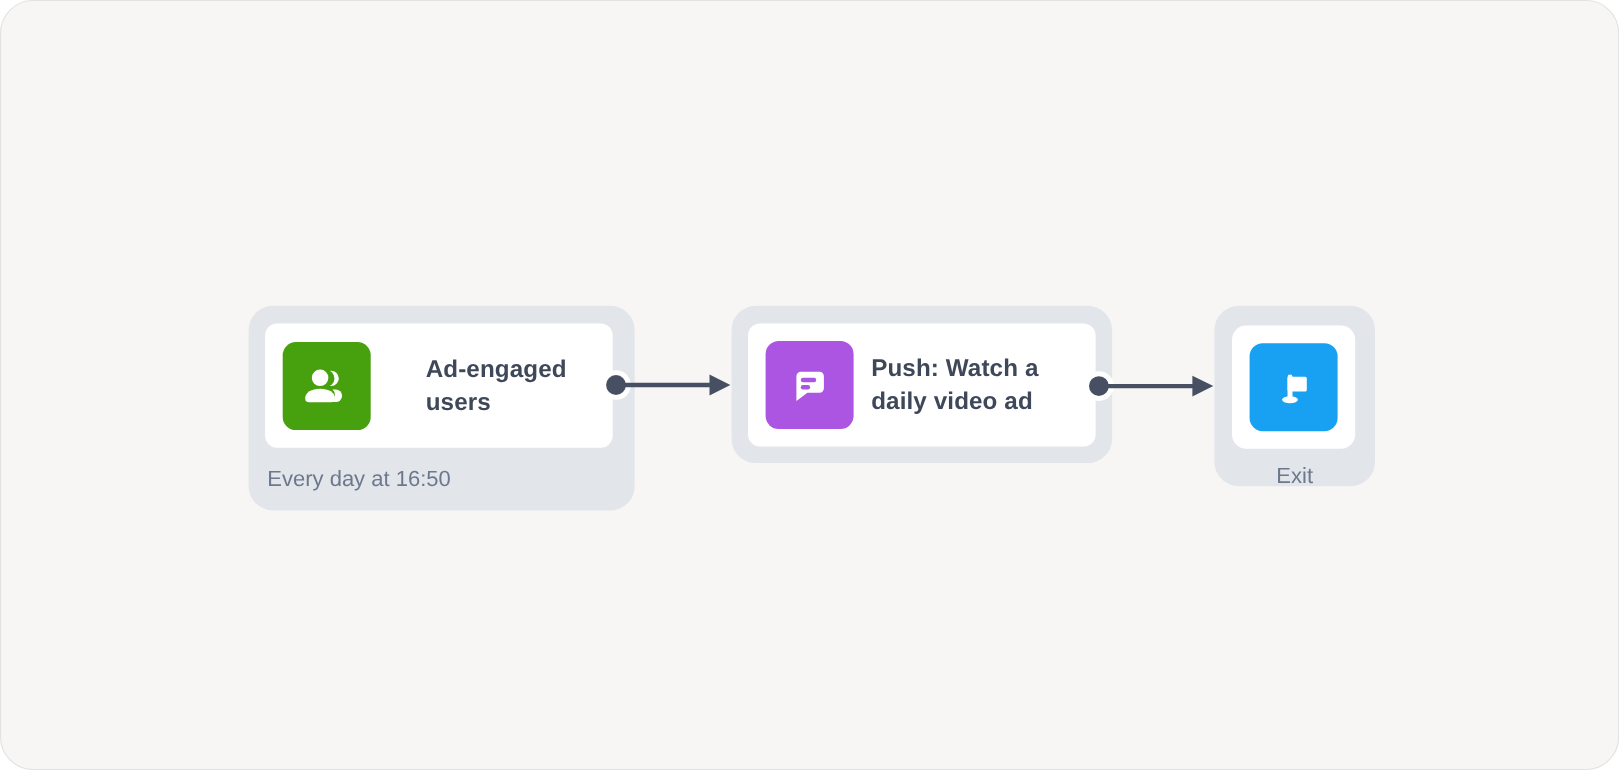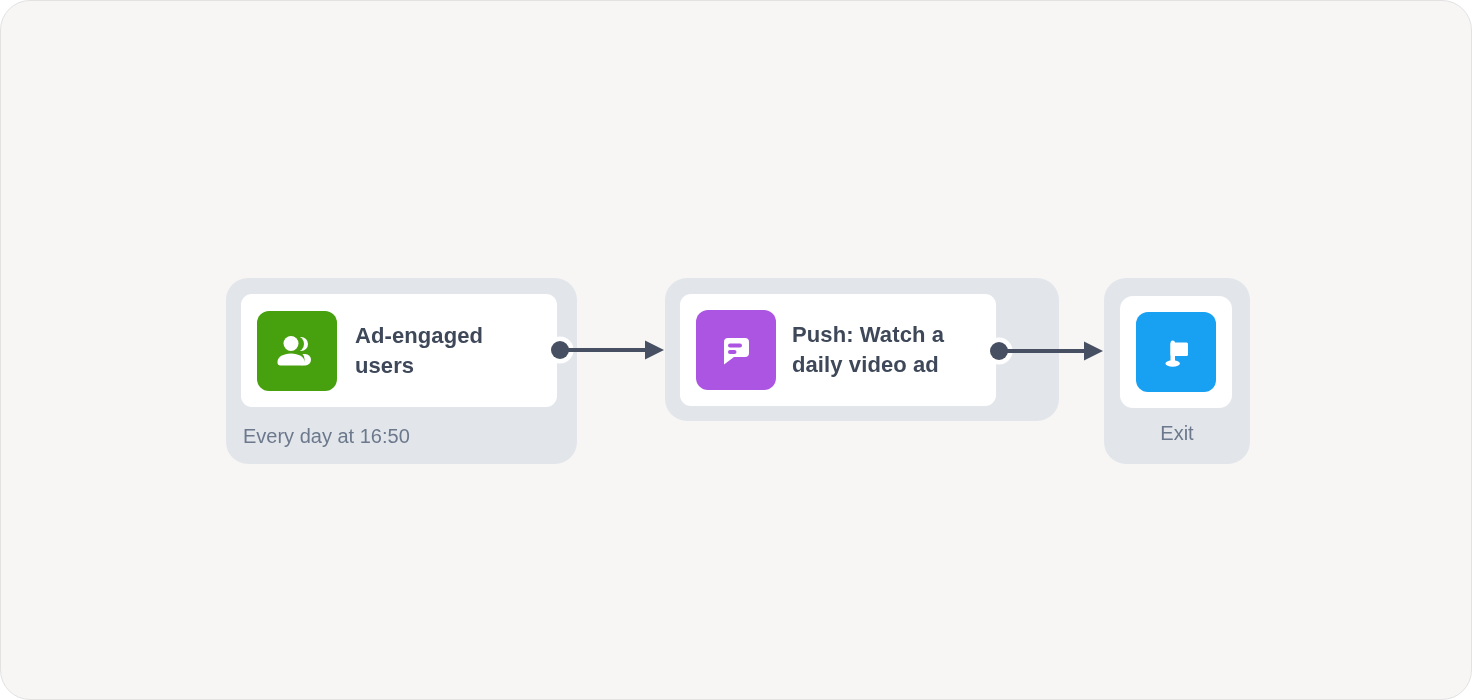--- a/index.html
+++ b/index.html
@@ -42,29 +42,29 @@
   }
   .node-sub{
     position:absolute;
     color:#6C788C;
     font-size:20px;
     line-height:24px;
     font-weight:400;
   }
   
   #node-trigger{left:225px;top:277px;width:351px;height:186px;}
-  #node-trigger .card{left:15px;top:16px;width:316px;height:113px;padding-left:16px;box-sizing:border-box;}
+  #node-trigger .card{left:15px;top:16px;width:316px;height:113px;padding-left:16px;box-sizing:border-box;gap:32px;}
   #node-trigger .node-title{margin-left:18px;width:168px;}
   #node-trigger .node-sub{left:17px;top:146px;}
   
-  #node-push{left:664px;top:277px;width:346px;height:143px;padding-left:48px;}
+  #node-push{left:664px;top:277px;width:346px;height:143px;}
   #node-push .card{left:15px;top:16px;width:316px;height:112px;padding-left:16px;box-sizing:border-box;}
   #node-push .node-title{margin-left:16px;width:168px;}
   
-  #node-exit{left:1103px;top:277px;width:146px;height:186px;}
+  #node-exit{left:1103px;top:277px;width:146px;height:164px;}
   #node-exit .card{left:16px;top:18px;width:112px;height:112px;justify-content:center;border-radius:13px;}
   #node-exit .node-sub{left:0;top:143px;width:100%;text-align:center;}
   
   .connector-layer{position:absolute;inset:0;pointer-events:none;}
   .icon-svg{display:block;}
 </style>
 </head>
 <body>
 
 <div class="stage">

